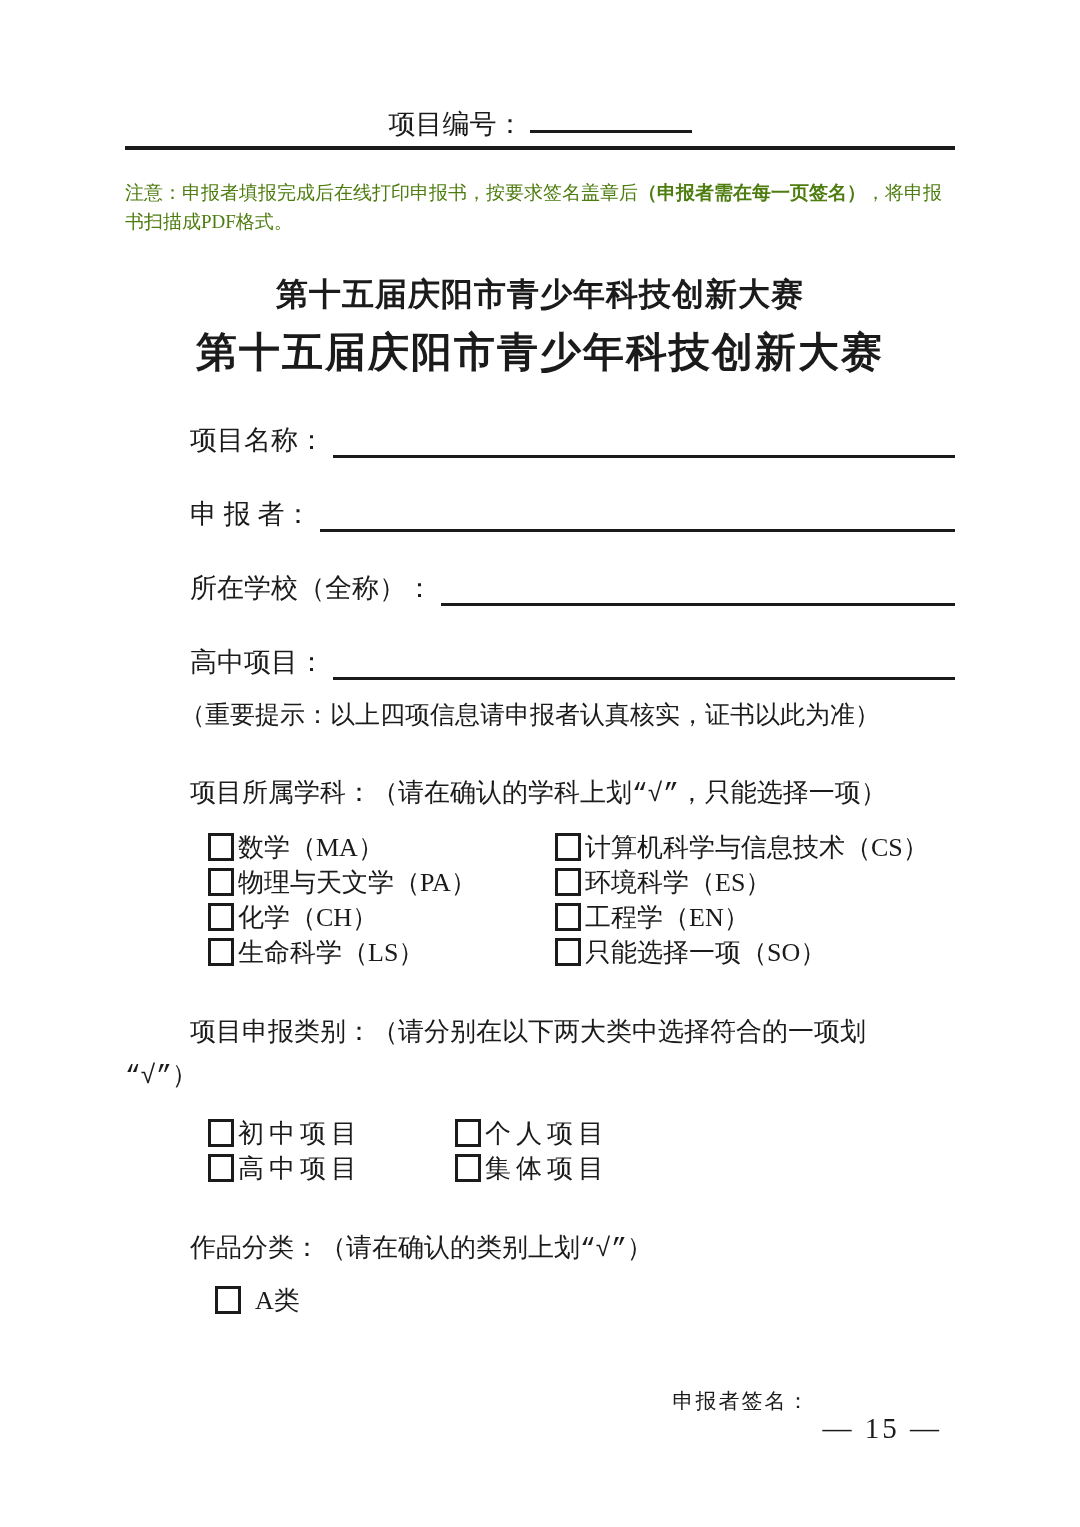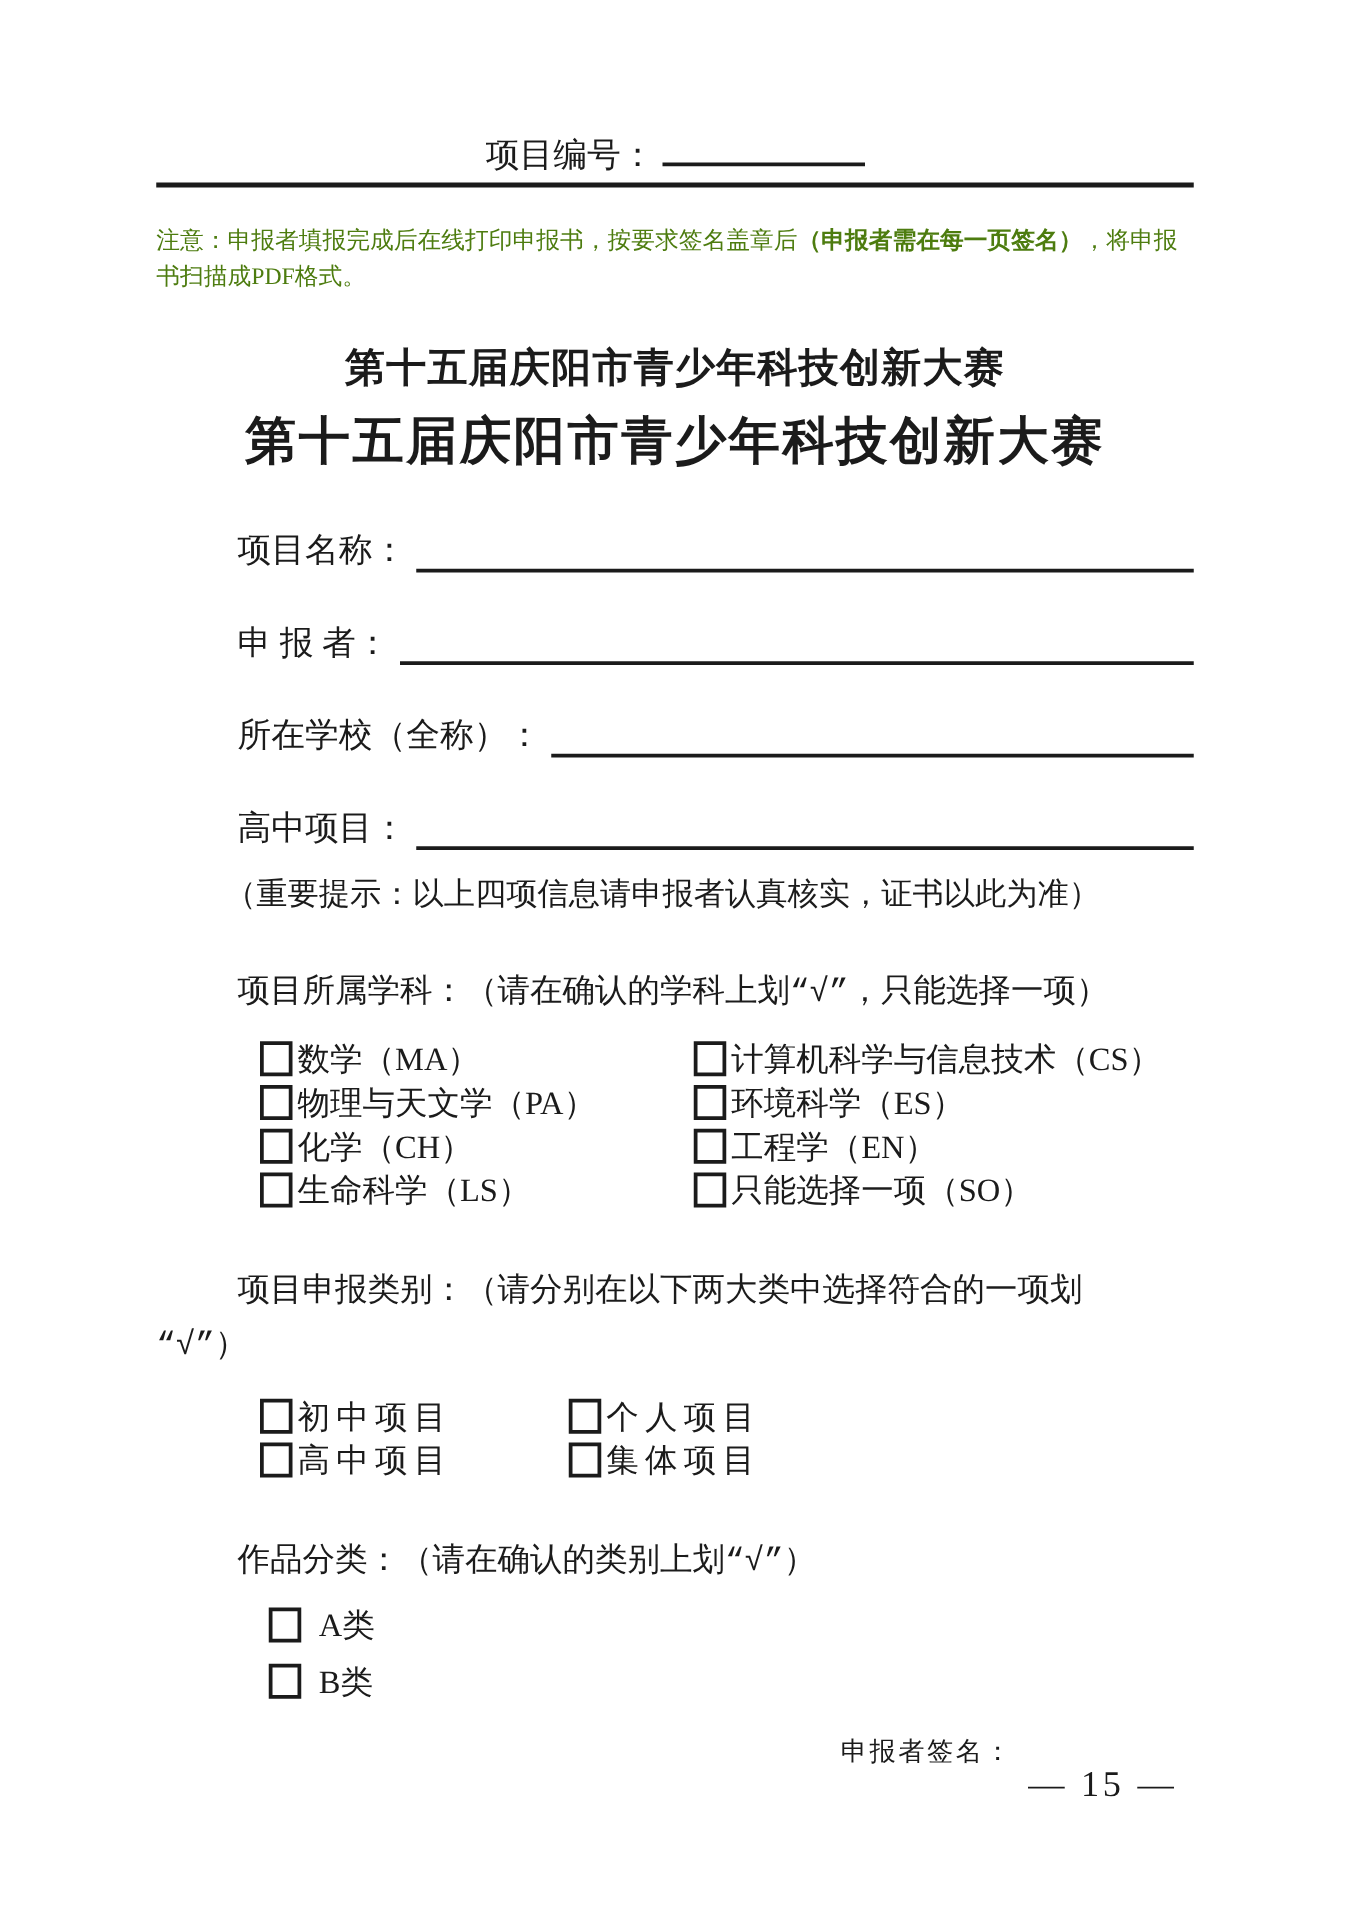--- a/index.html
+++ b/index.html
@@ -234,24 +234,20 @@
       <span class="cat-spacing">集体项目</span>
     </div>
   </div>
 
   <p class="section-heading">作品分类：（请在确认的类别上划“√”）</p>
   <div class="class-list">
     <div class="option">
       <span class="checkbox spaced"></span>
       <span>A类</span>
     </div>
-    <div class="option">
-      <span class="checkbox spaced"></span>
-      <span>B类</span>
-    </div>
   </div>
 
   <div class="footer">
     <span class="sig-label">申报者签名：</span>
     <span class="page-number">— 15 —</span>
   </div>
 
 </div>
 
 </body></html>

